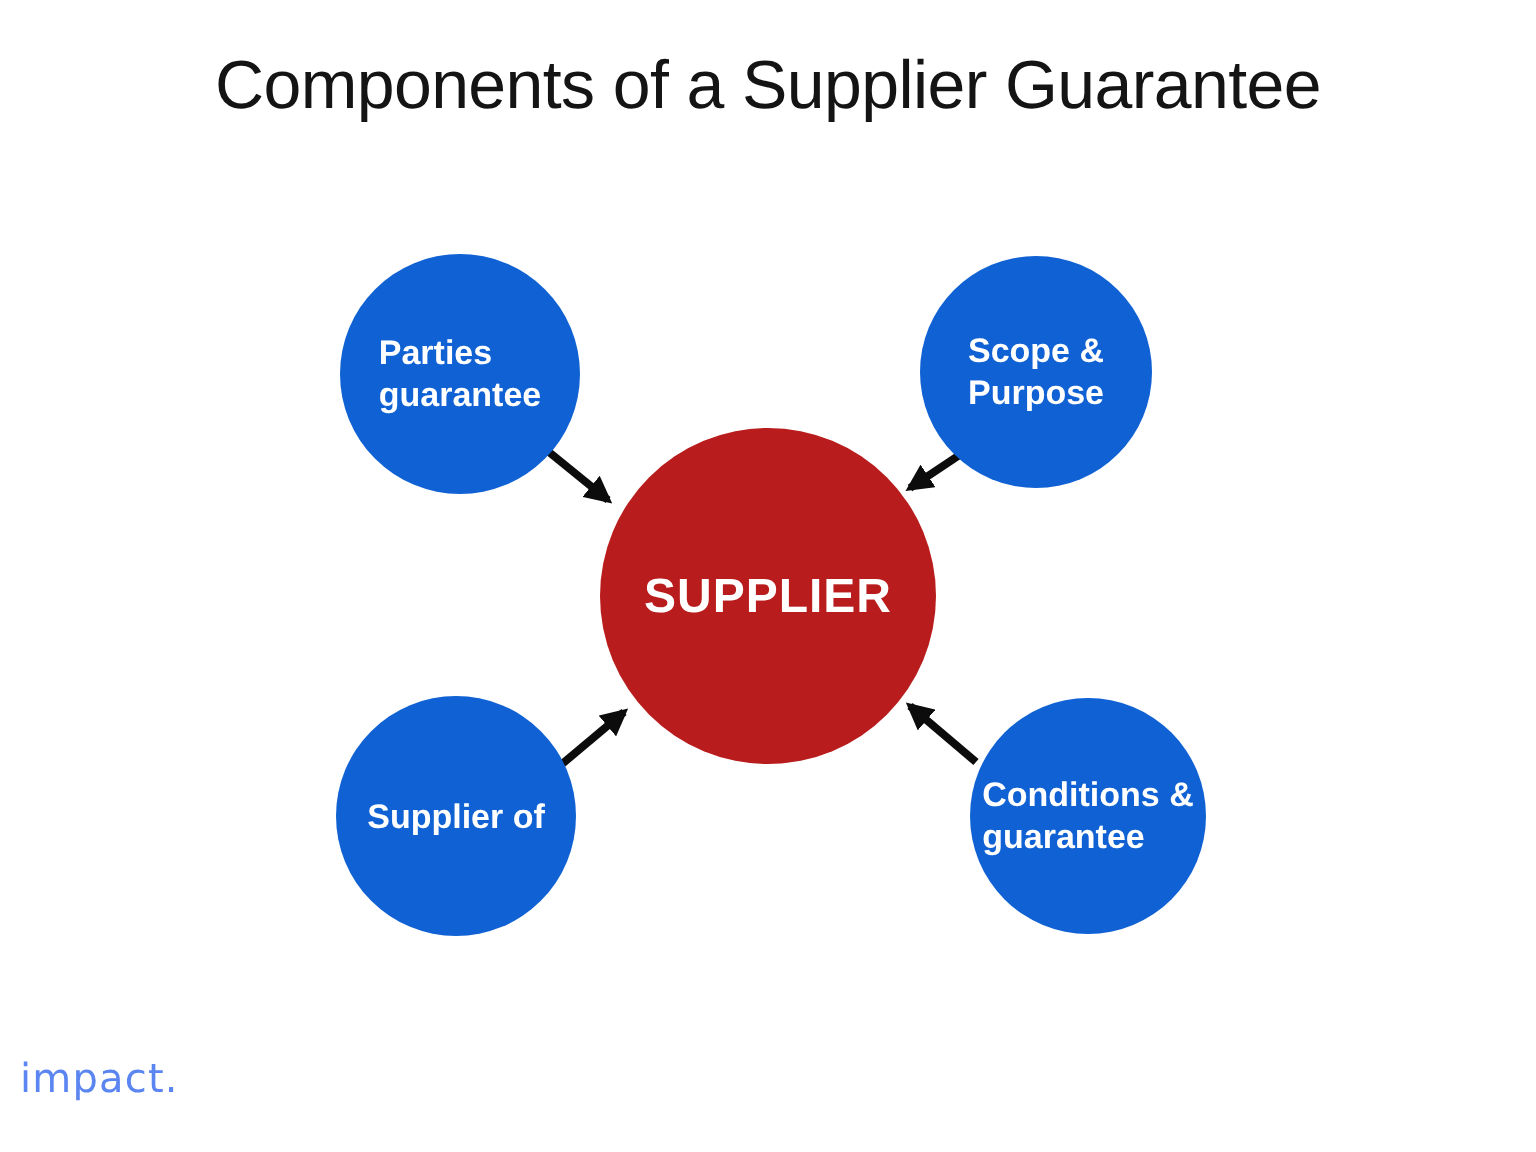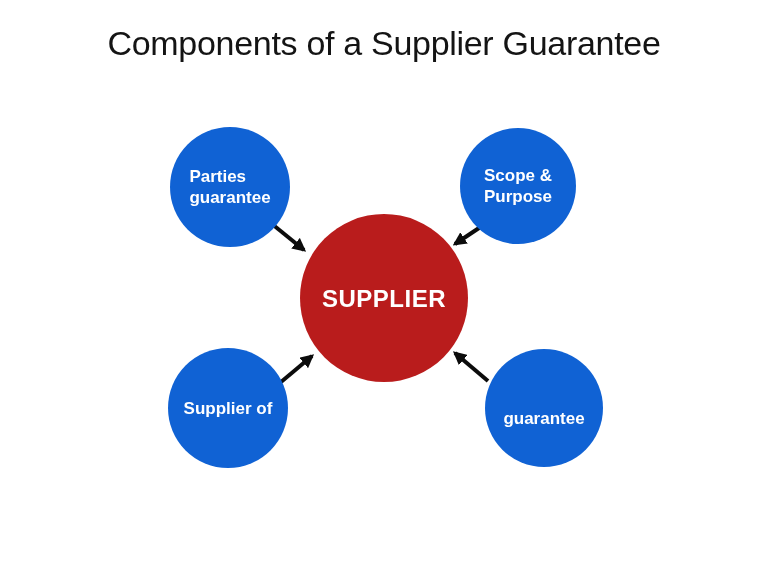--- a/index.html
+++ b/index.html
@@ -100,25 +100,26 @@
   </div>
 
   <div class="circle node node-bl">
     <div>
       <span>Supplier of</span><br>
     </div>
   </div>
 
   <div class="circle node node-br">
     <div>
-      <br>
+      <span>Conditions &amp;</span><br>
       <span>guarantee</span>
     </div>
   </div>
 
   <div class="circle center-node">
     <div>
       <span>SUPPLIER</span><br>
     </div>
   </div>
 
+  <div class="logo">impact.</div>
 
 </div>
 
 </body></html>

